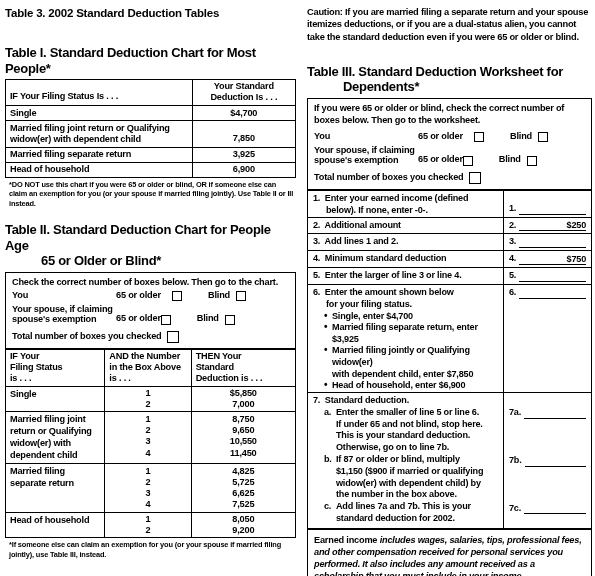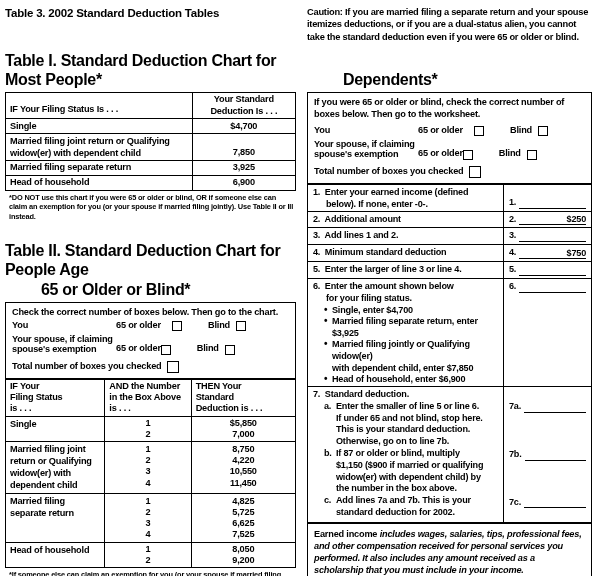--- a/index.html
+++ b/index.html
@@ -28,24 +28,24 @@
   }
   .caution {
     font-size: 9.3px;
     line-height: 1.32;
     font-weight: bold;
     padding-top: 6px;
     letter-spacing: -0.25px;
   }
 
   .tbl-title {
-    font-size: 16px;
+    font-size: 13px;
     font-weight: bold;
     letter-spacing: -0.3px;
-    margin: 14px 0 3px 0;
+    margin: 8px 0 3px 0;
     line-height: 1.2;
   }
   .tbl-title .ind { display: block; padding-left: 36px; }
   .ftnote {
     font-size: 7.4px;
     line-height: 1.28;
     font-weight: bold;
     padding: 2px 0 0 4px;
     letter-spacing: -0.15px;
   }
@@ -265,21 +265,21 @@
             <span style="display:block">dependent child</span>
           </td>
           <td class="ctr numlist" style="vertical-align:top;padding-top:2px">
             <span style="display:block">1</span>
               <span style="display:block">2</span>
               <span style="display:block">3</span>
               <span style="display:block">4</span>
           </td>
           <td class="ctr numlist" style="vertical-align:top;padding-top:2px">
             <span style="display:block">8,750</span>
-              <span style="display:block">4,220</span>
+              <span style="display:block">9,650</span>
               <span style="display:block">10,550</span>
               <span style="display:block">11,450</span>
           </td>
         </tr>
 
         <tr>
           <td style="vertical-align:top;padding-top:2px;line-height:1.3">
             <span style="display:block">Married filing</span>
             <span style="display:block">separate return</span>
           </td>
@@ -313,20 +313,21 @@
 
     <div class="ftnote">*If someone else can claim an exemption for you (or your spouse if married filing jointly), use Table III, instead.</div>
   </div>
 
   <div class="col-right">
 
     <div class="caution">Caution: If you are married filing a separate return and your spouse itemizes deductions, or if you are a dual-status alien, you cannot take the standard deduction even if you were 65 or older or blind.</div>
 
     <div style="height:13px"></div>
     <div class="tbl-title">
+      <span>Table III. Standard Deduction Worksheet for</span>
       <span class="ind">Dependents*</span>
     </div>
 
     <div class="chkpanel">
       <div class="lead">
         <span style="display:block">If you were 65 or older or blind, check the correct number of</span>
         <span style="display:block">boxes below. Then go to the worksheet.</span>
       </div>
       <div class="chkrow" style="margin-top:4px">
         <span class="who">You</span>

